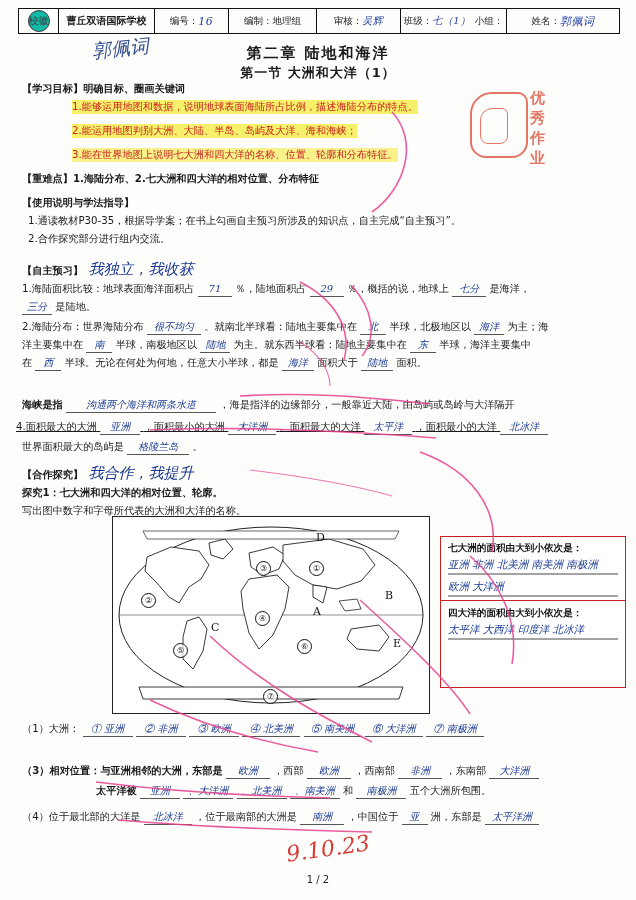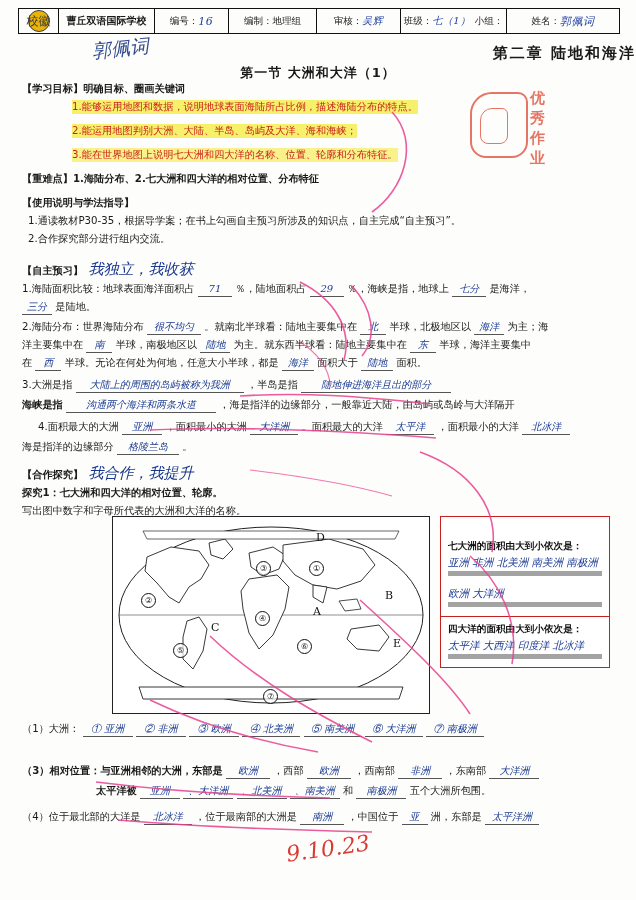--- a/index.html
+++ b/index.html
@@ -47,23 +47,23 @@
   .c-num { width: 74px; }
   .c-group { width: 88px; }
   .c-check { width: 84px; }
   .c-class { width: 106px; }
   .c-name { flex: 1; }
   .logo-circle {
     width: 20px; height: 20px;
     border-radius: 50%;
     border: 1.2px solid #3b3b3b;
     display: flex; align-items: center; justify-content: center;
-    font-size: 12px;
+    font-size: 10px;
     color: #3b3b3b;
-    background: #eab308;
+    background: #14b8a6;
   }
   .hw {
     font-family: "DejaVu Serif", serif;
     color: #1d3fa0;
     font-style: italic;
     font-size: 11px;
     letter-spacing: 0.5px;
   }
   .hw-sm { font-size: 10px; }
   
@@ -73,21 +73,21 @@
     font-size: 19px;
     color: #16347f;
     font-family: "DejaVu Serif", serif;
     font-style: italic;
     transform: rotate(-6deg);
     opacity: .88;
   }
   
   .title1 {
     position: absolute; left: 0; top: 44px; width: 636px;
-    text-align: right;
+    text-align: center;
     font-size: 15px; font-weight: bold;
     letter-spacing: 2px;
   }
   .title2 {
     position: absolute; left: 0; top: 64px; width: 636px;
     text-align: center;
     font-size: 13px; font-weight: bold;
     letter-spacing: 1px;
   }
   
@@ -169,38 +169,38 @@
     width: 13px; height: 13px;
     border: 1px solid #111;
     border-radius: 50%;
     font-size: 8px;
     display: flex; align-items: center; justify-content: center;
     background: rgba(255,255,255,.7);
   }
   
   .ansbox {
     position: absolute;
-    left: 440px; top: 516px;
-    width: 170px; height: 152px;
+    left: 440px; top: 536px;
+    width: 186px; height: 152px;
     border: 1.4px solid #c8201f;
     background: #fff;
     box-sizing: border-box;
-    padding: 20px 7px;
+    padding: 2px 7px;
     font-size: 9.6px;
     line-height: 17px;
   }
   .ansbox .ttl { font-weight: bold; color: #111; }
   .ansbox .hwline {
     font-family: "DejaVu Serif", serif;
     font-style: italic;
     color: #1a3a93;
     font-size: 10.5px;
-    border-bottom: 5px solid #a3a3a3;
+    border-bottom: 2px solid #a3a3a3;
     display: block;
-    margin-bottom: 9px;
+    margin-bottom: 3px;
     white-space: nowrap;
   }
   .ansbox .sep {
     border-top: 1.4px solid #c8201f;
     margin: 3px -7px;
   }
   
   .penlayer {
     position: absolute; left: 0; top: 0;
     width: 636px; height: 900px;
@@ -285,21 +285,21 @@
   <div class="line" style="left:22px; top:262px;">
     <span class="bold">【自主预习】</span>
     <span class="blue-hw" style="margin-left:2px">我独立，我收获</span>
   </div>
 
   <div class="line" style="left:22px; top:282px;">
     <span>1.海陆面积比较：地球表面海洋面积占</span>
     <span class="fill" style="width:34px">71</span>
     <span>％，陆地面积占</span>
     <span class="fill" style="width:34px">29</span>
-    <span>％，海峡是指，地球上</span>
+    <span>％，概括的说，地球上</span>
     <span class="fill" style="width:34px">七分</span>
     <span>是海洋，</span>
   </div>
   <div class="line" style="left:22px; top:300px;">
     <span class="fill" style="width:30px">三分</span>
     <span>是陆地。</span>
   </div>
 
   <div class="line" style="left:22px; top:320px;">
     <span>2.海陆分布：世界海陆分布</span>
@@ -322,44 +322,38 @@
   <div class="line" style="left:22px; top:356px;">
     <span>在</span>
     <span class="fill" style="width:26px">西</span>
     <span>半球。无论在何处为何地，任意大小半球，都是</span>
     <span class="fill" style="width:32px">海洋</span>
     <span>面积大于</span>
     <span class="fill" style="width:32px">陆地</span>
     <span>面积。</span>
   </div>
 
-  <div class="line" style="left:22px; top:378px;">
-    <span>3.大洲是指</span>
-    <span class="fill" style="width:168px">大陆上的周围的岛屿被称为我洲</span>
-    <span>，半岛是指</span>
-    <span class="fill" style="width:150px">陆地伸进海洋且出的部分</span>
-  </div>
   <div class="line" style="left:22px; top:398px;">
     <span class="bold">海峡是指</span>
     <span class="fill" style="width:150px">沟通两个海洋和两条水道</span>
     <span>，海是指洋的边缘部分，一般靠近大陆，由岛屿或岛岭与大洋隔开</span>
   </div>
 
-  <div class="line" style="left:38px; top:420px;">
+  <div class="line" style="left:16px; top:420px;text-decoration:underline;">
     <span>4.面积最大的大洲</span>
     <span class="fill" style="width:40px">亚洲</span>
     <span>，面积最小的大洲</span>
     <span class="fill" style="width:48px">大洋洲</span>
     <span>。面积最大的大洋</span>
     <span class="fill" style="width:48px">太平洋</span>
     <span>，面积最小的大洋</span>
     <span class="fill" style="width:48px">北冰洋</span>
   </div>
   <div class="line" style="left:22px; top:440px;">
-    <span>海是指洋的边缘部分</span>
+    <span>世界面积最大的岛屿是</span>
     <span class="fill" style="width:62px">格陵兰岛</span>
     <span>。</span>
   </div>
 
   <div class="line" style="left:22px; top:466px;">
     <span class="bold">【合作探究】</span>
     <span class="blue-hw" style="margin-left:2px">我合作，我提升</span>
   </div>
   <div class="line bold" style="left:22px; top:486px;">探究1：七大洲和四大洋的相对位置、轮廓。</div>
   <div class="line" style="left:22px; top:504px;">写出图中数字和字母所代表的大洲和大洋的名称。</div>
@@ -477,13 +471,14 @@
       <path d="M118 820 C 190 826, 280 830, 372 832"></path>
     </g>
     <g fill="none" stroke="#e8418f" stroke-width="1.2" opacity=".7">
       <path d="M300 342 C 316 352, 330 368, 330 386"></path>
       <path d="M250 470 C 300 476, 350 484, 392 496"></path>
     </g>
   </svg>
 
   <div class="redsig">9.10.23</div>
 
+  <div class="footer">1 / 2</div>
 </div>
 
 </body></html>

